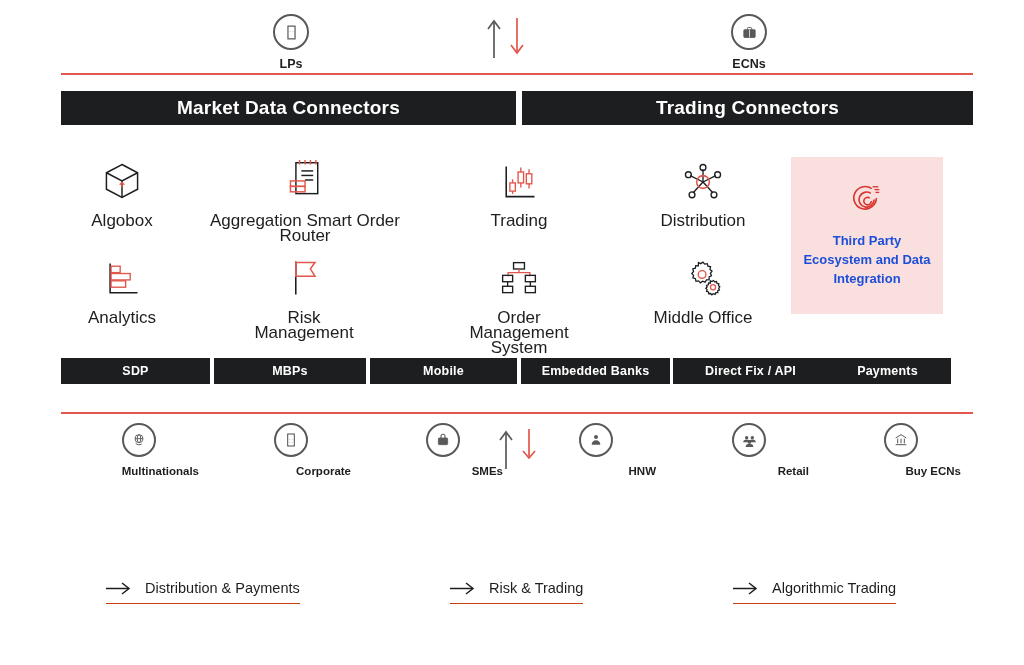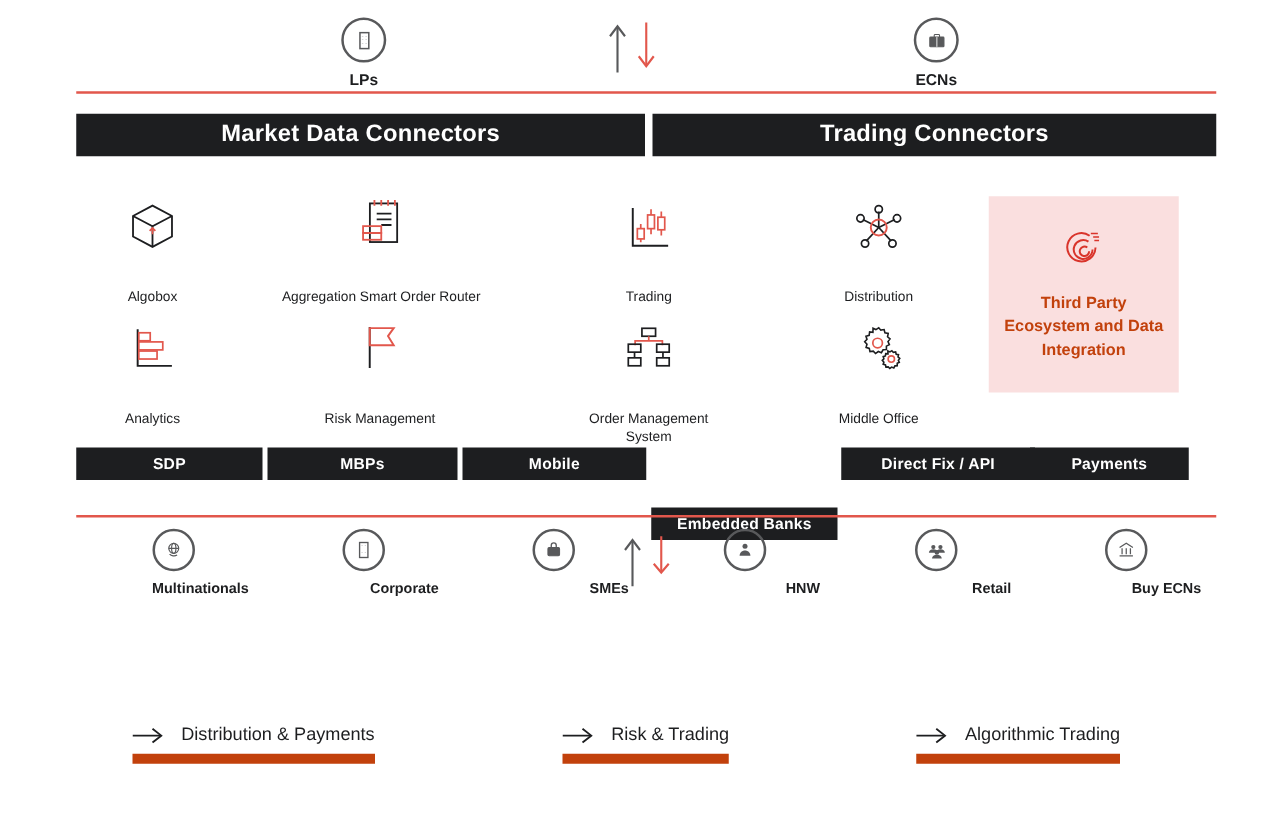--- a/index.html
+++ b/index.html
@@ -62,41 +62,41 @@
     position: absolute;
     text-align: center;
   }
   .cell .glyph {
     height: 48px;
     display: flex;
     align-items: flex-end;
     justify-content: center;
   }
   .cell .lbl {
-    margin-top: 28px;
-    font-size: 11px;
+    margin-top: 10px;
+    font-size: 17px;
     line-height: 15px;
     color: #1d1e20;
   }
 
   
   .tp {
     position: absolute;
     background: #fadfdf;
     display: flex;
     flex-direction: column;
     align-items: center;
     justify-content: center;
   }
   .tp .glyph { margin-bottom: 12px; }
   .tp .lbl {
     font-size: 13px;
     line-height: 19px;
     font-weight: 600;
-    color: #c2410c;
+    color: #1d4ed8;
     text-align: center;
     padding: 0 6px;
   }
 
   
   .chip { height: 26px; font-size: 12.5px; }
 
   
   .seg {
     position: absolute;
@@ -118,21 +118,21 @@
     text-align: right;
   }
 
   
   .leg {
     position: absolute;
     display: flex;
     align-items: center;
     gap: 13px;
     padding-bottom: 7px;
-    border-bottom: 8px solid #c2410c;
+    border-bottom: 1px solid #c2410c;
   }
   .leg .txt {
     font-size: 14.5px;
     color: #1d1e20;
     white-space: nowrap;
   }
   .leg .ar { display: block; }
 </style>
 </head>
 <body>
@@ -324,21 +324,21 @@
 
   <div class="blackbar chip" style="left:61px;  top:358px; width:149px;">
     <span>SDP</span>
   </div>
   <div class="blackbar chip" style="left:214px; top:358px; width:152px;">
     <span>MBPs</span>
   </div>
   <div class="blackbar chip" style="left:370px; top:358px; width:147px;">
     <span>Mobile</span>
   </div>
-  <div class="blackbar chip" style="left:521px; top:358px; width:149px;margin-top:48px;">
+  <div class="blackbar chip" style="left:521px; top:358px; width:149px;">
     <span>Embedded Banks</span>
   </div>
   <div class="blackbar chip" style="left:673px; top:358px; width:155px;">
     <span>Direct Fix / API</span>
   </div>
   <div class="blackbar chip" style="left:824px; top:358px; width:127px;">
     <span>Payments</span>
   </div>
 
   <div class="rule" style="left:61px; top:412px; width:912px;"></div>

